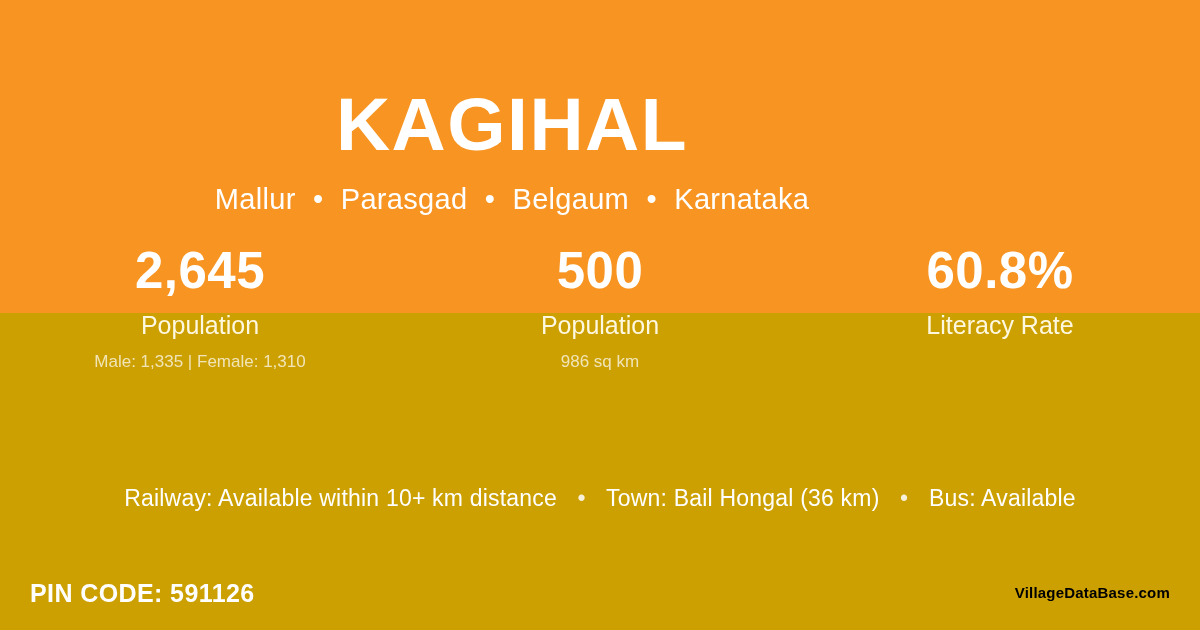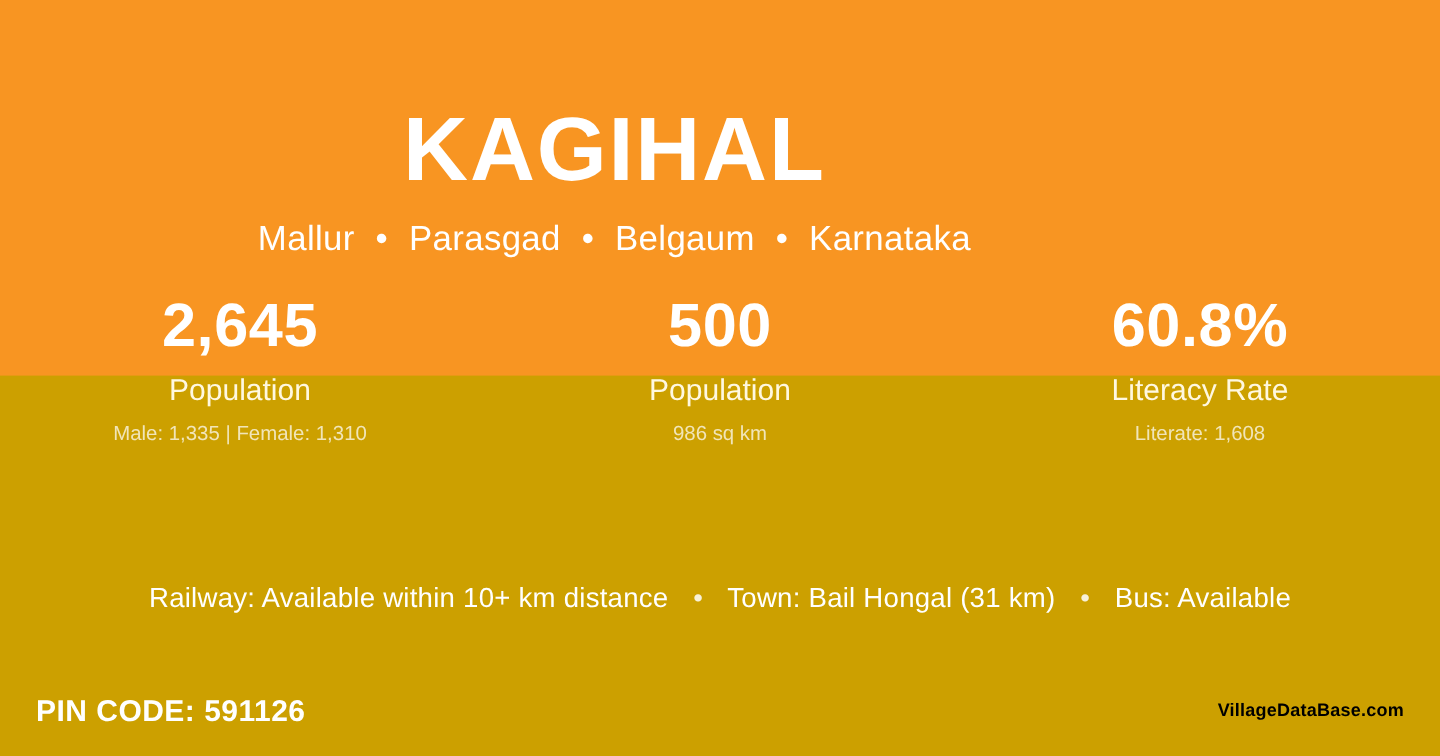--- a/index.html
+++ b/index.html
@@ -174,29 +174,28 @@
 
     <div class="stat">
       <div class="stat-value">500</div>
       <div class="stat-label">Population</div>
       <div class="stat-sub">986 sq km</div>
     </div>
 
     <div class="stat">
       <div class="stat-value">60.8%</div>
       <div class="stat-label">Literacy Rate</div>
-      <div class="stat-sub">Literate: 1,608</div>
     </div>
 
   </div>
 
   <div class="amenities">
     <span>Railway: Available within 10+ km distance</span>
     <span class="amenity-sep">•</span>
-    <span>Town: Bail Hongal (31 km)</span>
+    <span>Town: Bail Hongal (36 km)</span>
     <span class="amenity-sep">•</span>
     <span>Bus: Available</span>
   </div>
 
   <div class="footer">
     <div class="pin-code">PIN CODE: 591126</div>
     <div class="brand">VillageDataBase.com</div>
   </div>
 
 </div>

